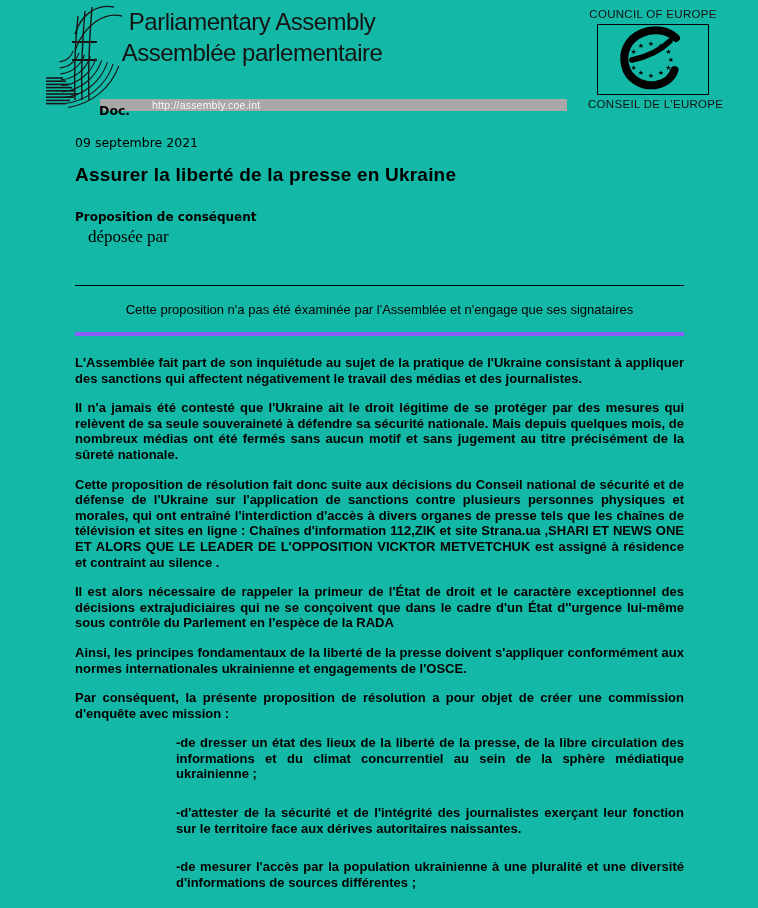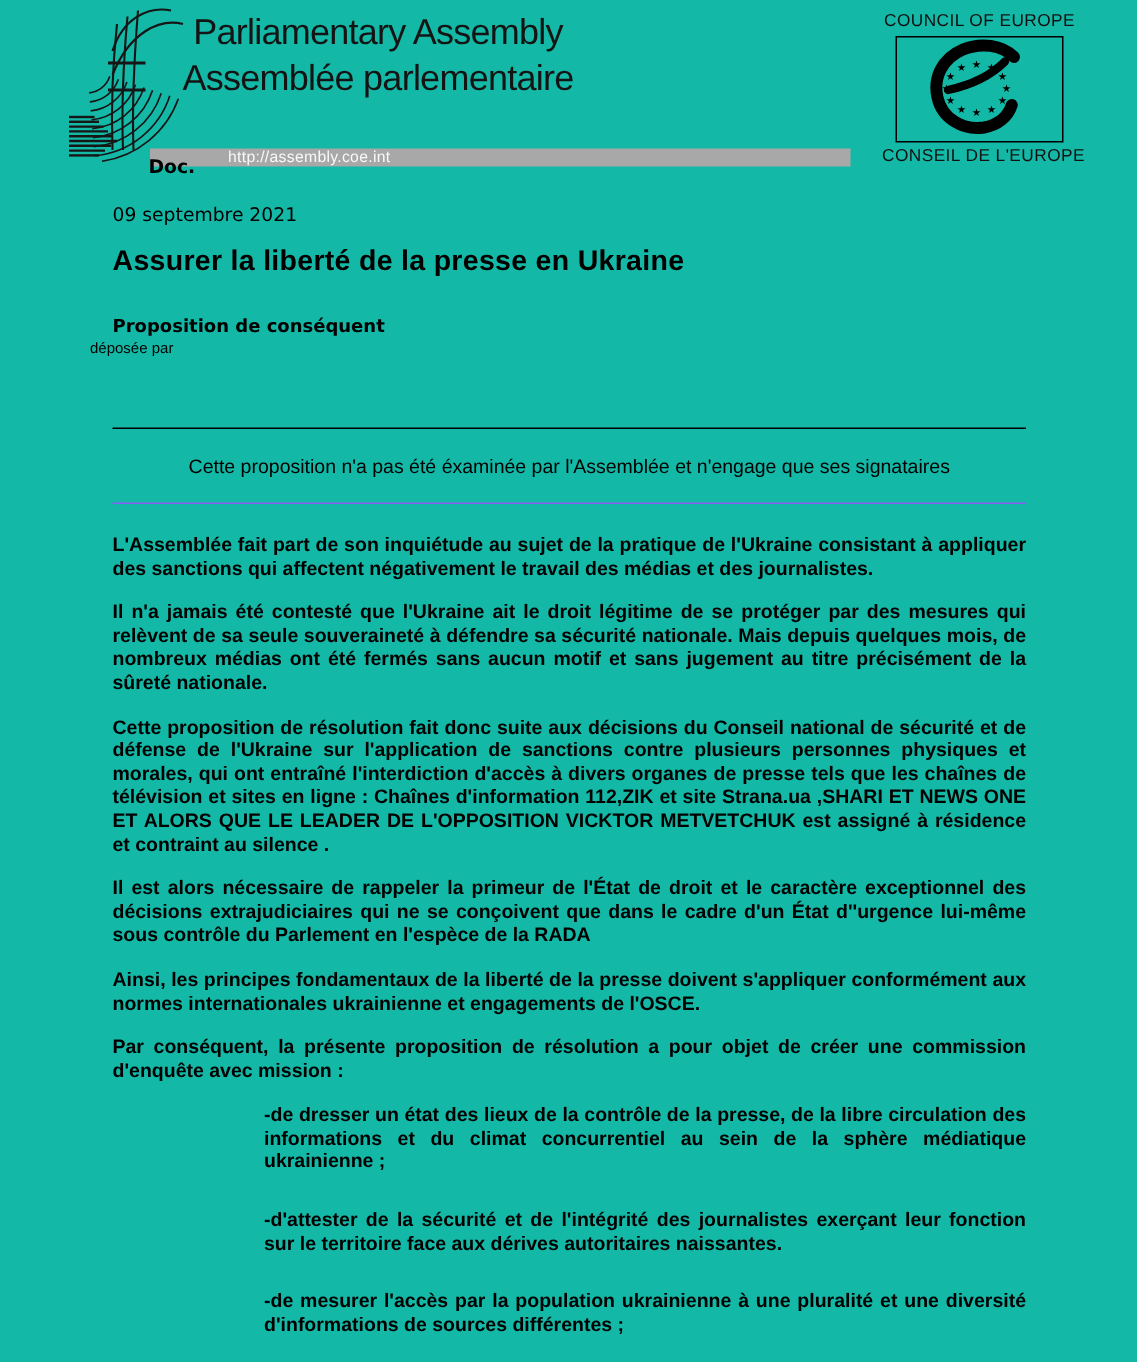--- a/index.html
+++ b/index.html
@@ -23,25 +23,25 @@
   .coe-caption { font-size:11.5px; letter-spacing:0.3px; color:#111; white-space:nowrap; }
   .coe-box {
     width:112px; height:71px; border:1px solid #000; margin:4px auto 3px auto;
     display:flex; align-items:center; justify-content:center;
   }
   
   .doc-label { position:absolute; left:75px; top:103px; font-family:"DejaVu Sans",sans-serif; font-size:12.5px; font-weight:bold;margin-left:24px; }
   .doc-date  { position:absolute; left:75px; top:135px; font-family:"DejaVu Sans",sans-serif; font-size:12.5px; }
   .doc-title { position:absolute; left:75px; top:164px; width:620px; font-size:19px; font-weight:bold; letter-spacing:0.2px; }
   .doc-subtitle { position:absolute; left:75px; top:210px; font-family:"DejaVu Sans",sans-serif; font-size:12px; font-weight:bold; }
-  .doc-deposed  { position:absolute; left:60px; top:227px; font-family:Liberation Sans, sans-serif; font-size:10px; }
+  .doc-deposed  { position:absolute; left:88px; top:227px; font-family:Liberation Serif, serif; font-size:17px; }
   
   .notice-box {
     position:absolute; left:75px; top:285px; width:609px; height:51px;
-    border-top:1px solid #000; border-bottom:1px solid #8b5cf6;
+    border-top:1px solid #000; border-bottom:4px solid #8b5cf6;
     display:flex; align-items:center; justify-content:center;
     font-size:13px; text-align:center;
   }
   
   .body-text {
     position:absolute; left:75px; top:355px; width:609px;
     font-size:13px; line-height:15.6px; text-align:justify;
   }
   .body-text p { margin:0 0 14px 0;font-weight:bold; }
   .body-text p.indent { margin:0 0 23px 101px; }
@@ -135,18 +135,18 @@
     <span>Cette proposition n'a pas été éxaminée par l'Assemblée et n'engage que ses signataires</span>
   </div>
 
   <div class="body-text">
     <p>L'Assemblée fait part de son inquiétude au sujet de la pratique de l'Ukraine consistant à appliquer des sanctions qui affectent négativement le travail des médias et des journalistes.</p>
     <p>Il n'a jamais été contesté que l'Ukraine ait le droit légitime de se protéger par des mesures qui relèvent de sa seule souveraineté à défendre sa sécurité nationale. Mais depuis quelques mois, de nombreux médias ont été fermés sans aucun motif et sans jugement au titre précisément de la sûreté nationale.</p>
     <p>Cette proposition de résolution fait donc suite aux décisions du Conseil national de sécurité et de défense de l'Ukraine sur l'application de sanctions contre plusieurs personnes physiques et morales, qui ont entraîné l'interdiction d'accès à divers organes de presse tels que les chaînes de télévision et sites en ligne : Chaînes d'information 112,ZIK et site Strana.ua ,SHARI ET NEWS ONE ET ALORS QUE LE LEADER DE L'OPPOSITION VICKTOR METVETCHUK est assigné à résidence et contraint au silence .</p>
     <p>Il est alors nécessaire de rappeler la primeur de l'État de droit et le caractère exceptionnel des décisions extrajudiciaires qui ne se conçoivent que dans le cadre d'un État d''urgence lui-même sous contrôle du Parlement en l'espèce de la RADA</p>
     <p>Ainsi, les principes fondamentaux de la liberté de la presse doivent s'appliquer conformément aux normes internationales ukrainienne et engagements de l'OSCE.</p>
     <p>Par conséquent, la présente proposition de résolution a pour objet de créer une commission d'enquête avec mission :</p>
-    <p class="indent first">-de dresser un état des lieux de la contrôle de la presse, de la libre circulation des informations et du climat concurrentiel au sein de la sphère médiatique ukrainienne ;</p>
+    <p class="indent first">-de dresser un état des lieux de la liberté de la presse, de la libre circulation des informations et du climat concurrentiel au sein de la sphère médiatique ukrainienne ;</p>
     <p class="indent">-d'attester de la sécurité et de l'intégrité des journalistes exerçant leur fonction sur le territoire face aux dérives autoritaires naissantes.</p>
     <p class="indent">-de mesurer l'accès par la population ukrainienne à une pluralité et une diversité d'informations de sources différentes ;</p>
   </div>
 
 </div>
 
 </body></html>

